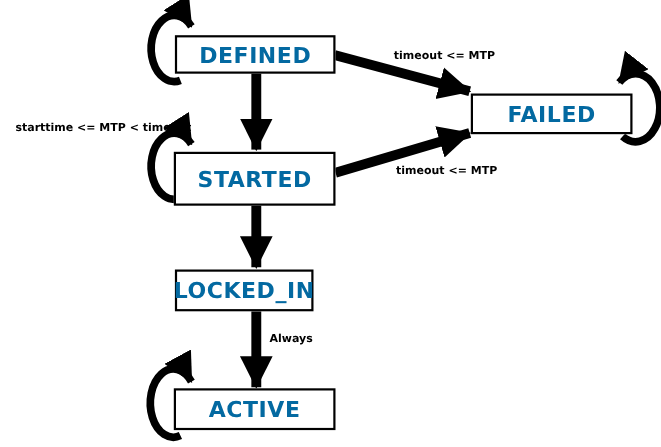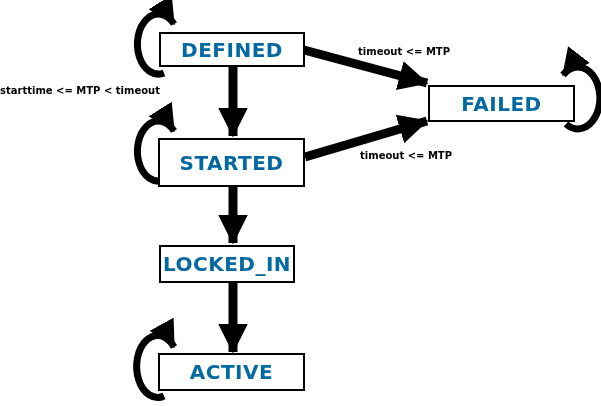--- a/index.html
+++ b/index.html
@@ -77,29 +77,30 @@
   </div>
 
   <div class="state" style="left:428px; top:85px; width:147px; height:37px;">
     <span>FAILED</span>
   </div>
 
   <div class="state" style="left:158px; top:138px; width:147px; height:49px;">
     <span>STARTED</span>
   </div>
 
-  <div class="state" style="left:159px; top:245px; width:136px; height:38px;">
+  <div class="state" style="left:159px; top:245px; width:126px; height:38px;">
     <span>LOCKED_IN</span>
   </div>
 
   <div class="state" style="left:158px; top:353px; width:147px; height:38px;">
     <span>ACTIVE</span>
   </div>
 
   <div class="elabel" style="left:358px; top:43px;">timeout &lt;= MTP</div>
 
-  <div class="elabel" style="left:0px; top:82px;">starttime &lt;= MTP &lt; timeout</div>
+  <div class="elabel" style="left:0px; top:108px;padding-left:14px;">starttime &lt;= MTP &lt; timeout</div>
 
   <div class="elabel" style="left:360px; top:147px;">timeout &lt;= MTP</div>
 
 
+  <div class="elabel" style="left:245px; top:300px;">Always</div>
 
 </div>
 
 </body></html>

